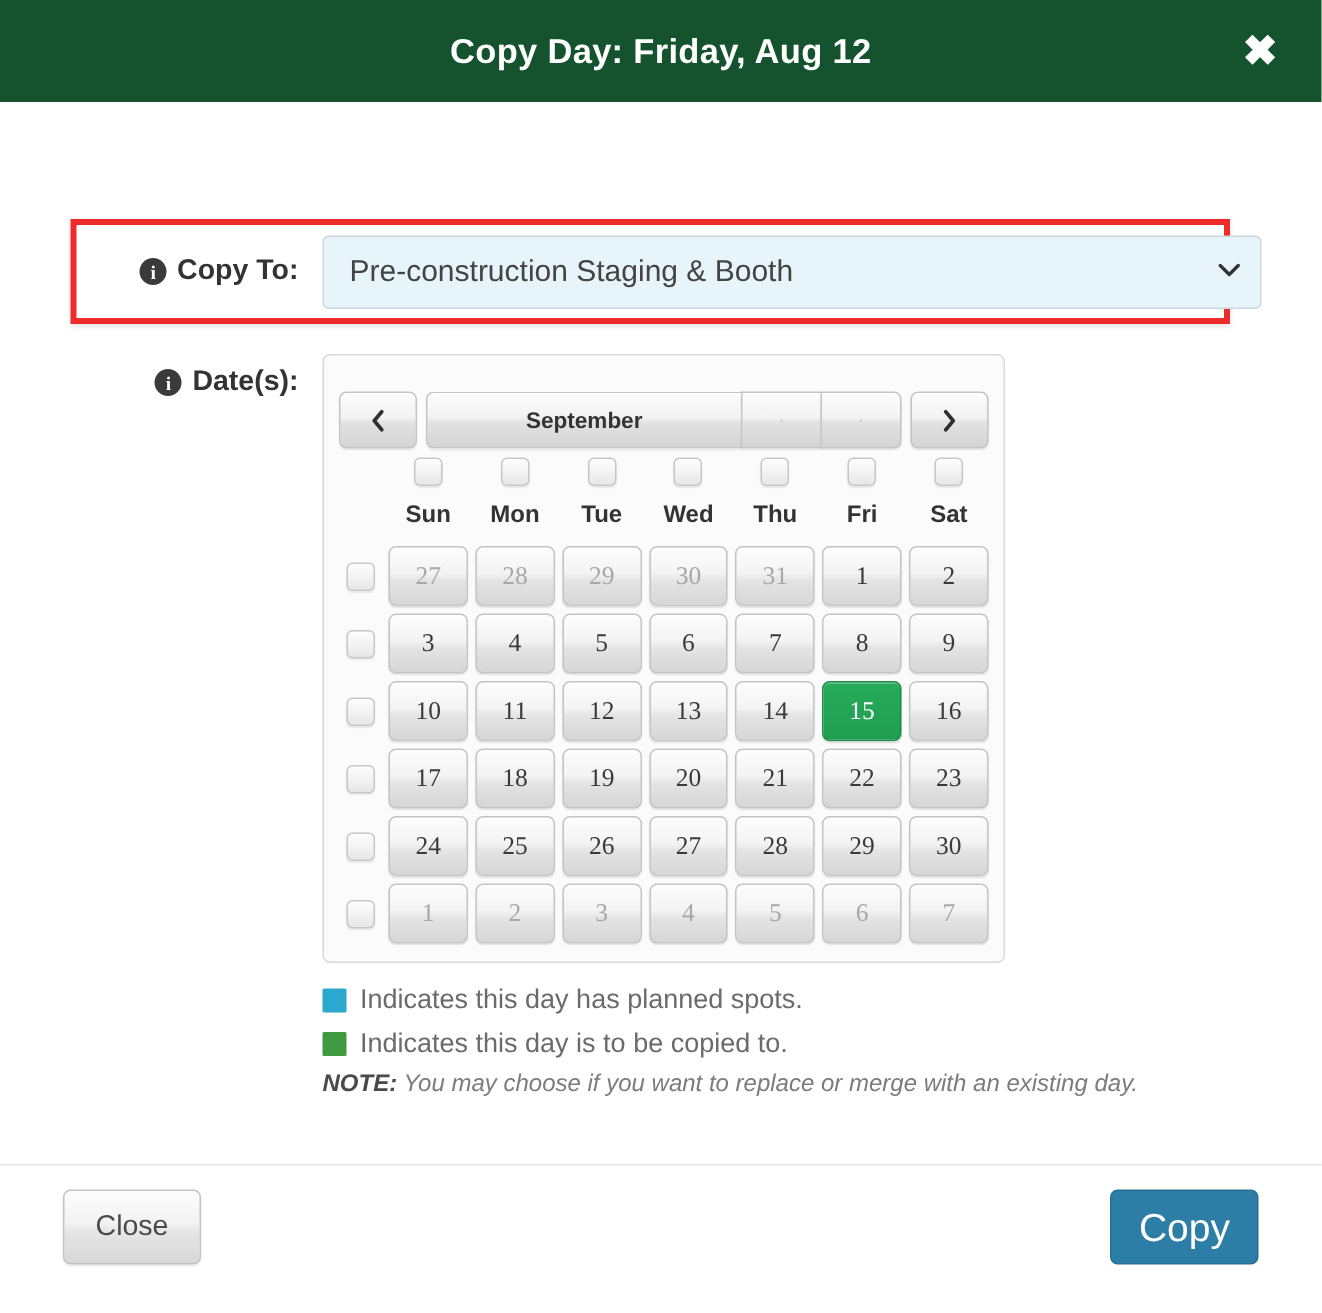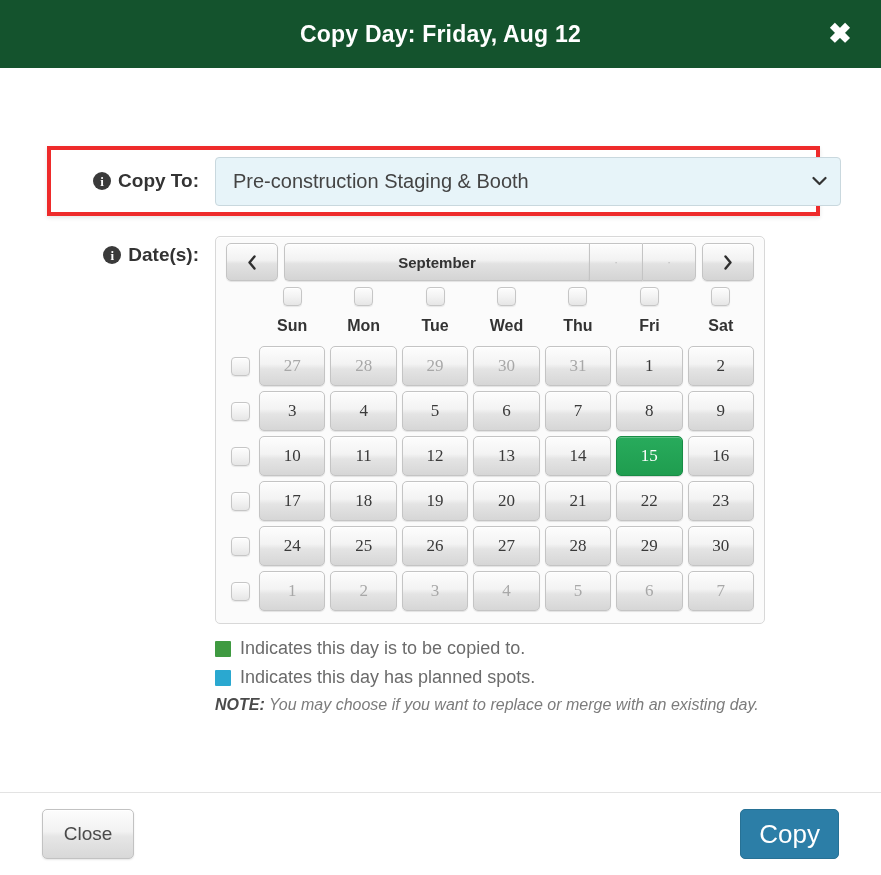--- a/index.html
+++ b/index.html
@@ -173,26 +173,26 @@
     font-weight: bold;
     color: #333333;
     display: flex;
     align-items: center;
     justify-content: flex-end;
     gap: 7px;
   }
 
   
   .calendar {
-    width: 550px;
+    width: 455px;
     box-sizing: border-box;
     border: 1px solid #d8d8d8;
     border-radius: 5px;
     background: #fbfbfb;
-    padding: 4px 10px 12px 10px;
+    padding: 22px 10px 12px 10px;
     box-shadow: inset 0 1px 0 #ffffff;
   }
 
   .cal-nav {
     display: flex;
     align-items: center;
     gap: 6px;
     padding: 2px 0 6px 0;
   }
   .btn3d {
@@ -329,21 +329,21 @@
   }
   .legend-note b {
     color: #4a4a4a;
     font-style: italic;
   }
 
   
   .modal-footer {
     position: absolute;
     left: 0;
-    bottom: 0;
+    bottom: 16px;
     width: 881px;
     height: 83px;
     border-top: 1px solid #e3e3e3;
     display: flex;
     align-items: center;
     justify-content: space-between;
     padding: 4px 42px;
     box-sizing: border-box;
     background: #ffffff;
   }
@@ -524,26 +524,26 @@
               <button class="day other">4</button>
               <button class="day other">5</button>
               <button class="day other">6</button>
               <button class="day other">7</button>
             </div>
         </div>
 
         <div class="legend">
           <div id="legend-list">
               <div class="legend-item">
+                <span class="swatch" style="background: rgb(42, 168, 208);"></span>
+                <span class="legend-text">Indicates this day has planned spots.</span>
+              </div>
+              <div class="legend-item">
                 <span class="swatch" style="background: rgb(63, 154, 65);"></span>
                 <span class="legend-text">Indicates this day is to be copied to.</span>
-              </div>
-              <div class="legend-item">
-                <span class="swatch" style="background: rgb(42, 168, 208);"></span>
-                <span class="legend-text">Indicates this day has planned spots.</span>
               </div>
             </div>
           <div class="legend-note">
             <b>NOTE:</b><span> You may choose if you want to replace or merge with an existing day.</span>
           </div>
         </div>
       </div>
     </div>
   </div>
 

